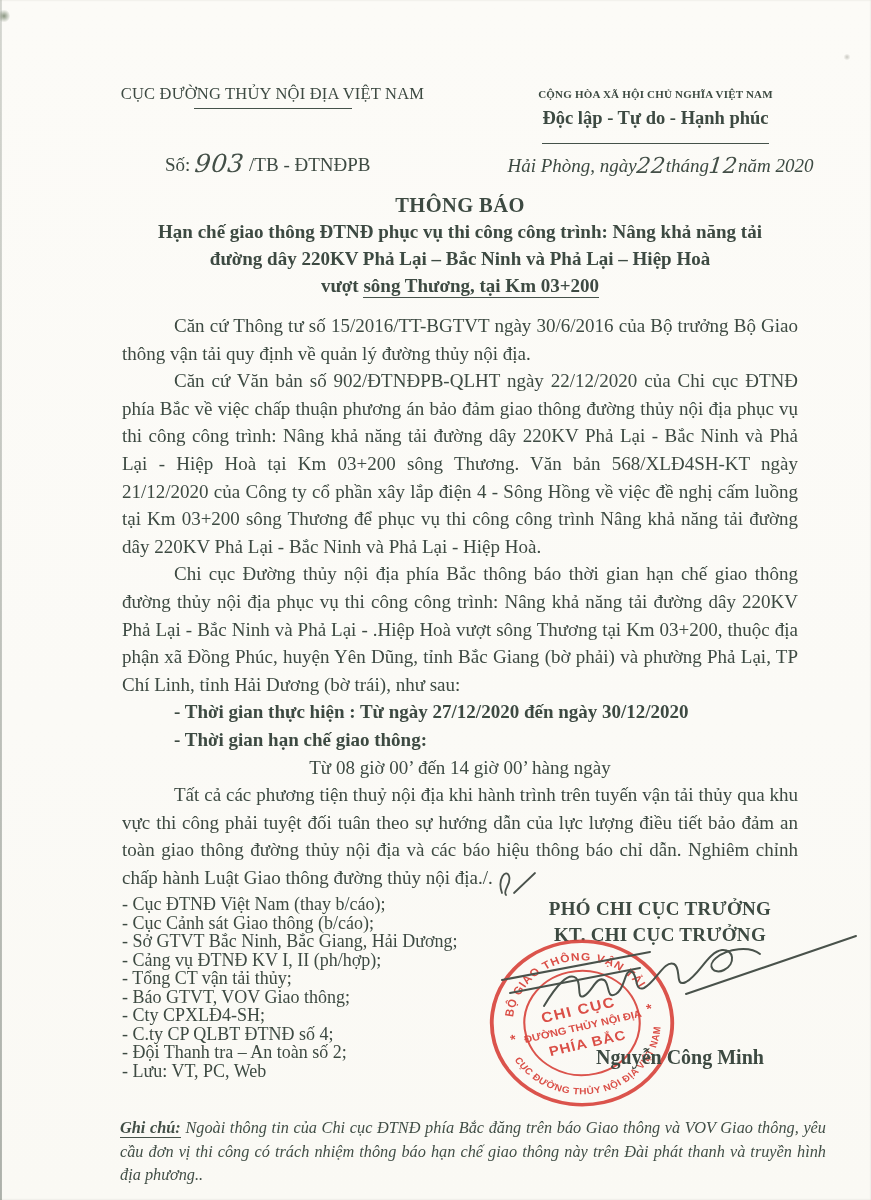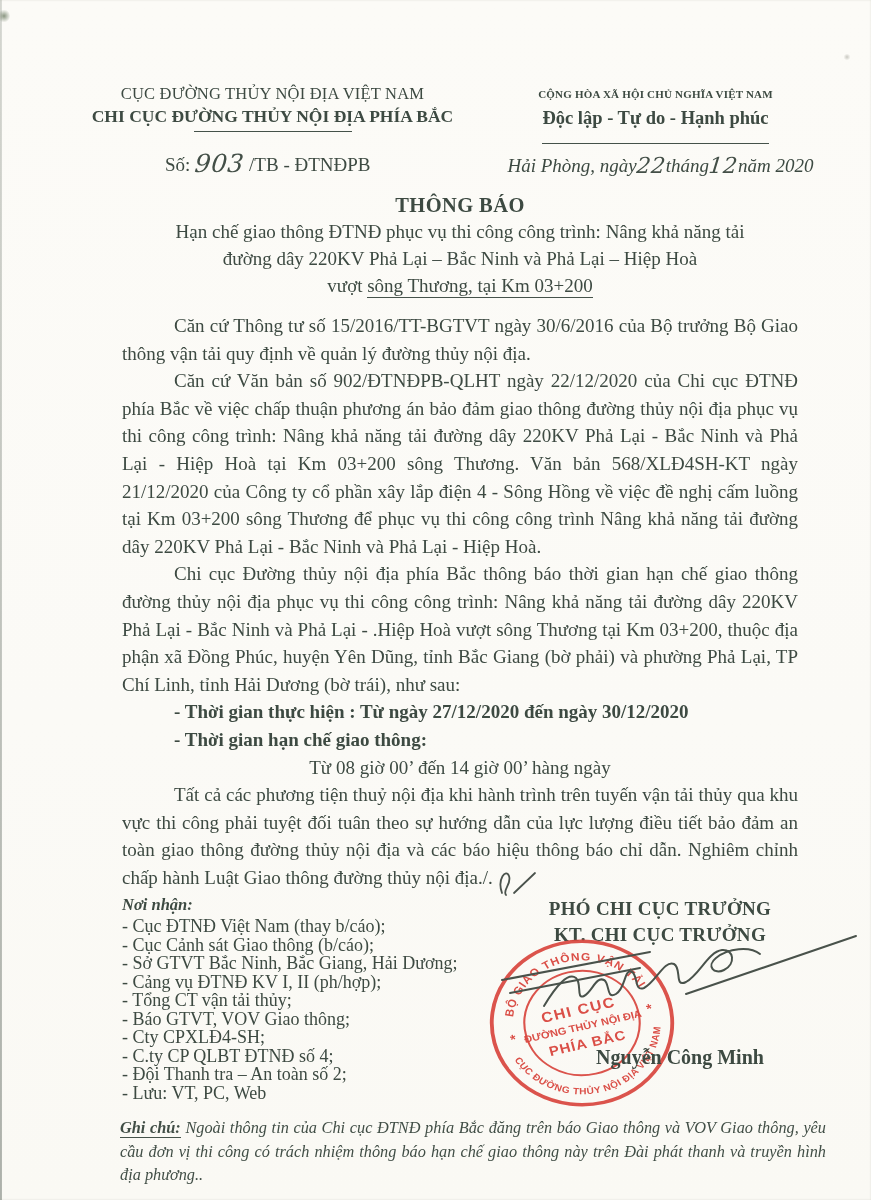--- a/index.html
+++ b/index.html
@@ -26,21 +26,21 @@
 
   .ref-line{position:absolute;top:148px;left:165px;font-size:19px;white-space:nowrap;}
   .handwrit{font-family:"DejaVu Serif",serif;font-style:italic;font-size:25px;letter-spacing:.5px;
     display:inline-block;transform:skewX(-6deg) translateY(1px);color:#434f47;}
   .handwrit.small{font-size:22px;}
   .dateline{position:absolute;top:152px;left:468px;width:385px;text-align:center;font-style:italic;font-size:19px;white-space:nowrap;}
 
   
   .title-block{position:absolute;top:192px;left:95px;width:730px;text-align:center;}
   .doc-type{font-size:20.5px;font-weight:bold;letter-spacing:.4px;line-height:26px;}
-  .subtitle{font-size:19px;font-weight:normal;line-height:27px;}
+  .subtitle{font-size:19px;font-weight:bold;line-height:27px;}
   .u-part{border-bottom:1.8px solid #45524a;padding-bottom:1px;}
 
   
   .body-block{position:absolute;top:312px;left:122px;width:676px;font-size:19px;line-height:27.6px;text-align:justify;}
   .body-block p{margin:0;text-indent:52px;}
   .b-line{font-weight:bold;padding-left:52px;text-align:left;}
   .b-center{font-weight:normal;text-align:center;text-indent:0;}
   .flourish{display:inline-block;vertical-align:-14px;margin-left:2px;}
 
   
@@ -60,21 +60,20 @@
 </head>
 <body>
 
 <div class="page">
   <div class="edge-line"></div>
   <div class="smudge1"></div>
   <div class="smudge2"></div>
 
   <div class="hdr-left">
     <div class="l1">CỤC ĐƯỜNG THỦY NỘI ĐỊA VIỆT NAM</div>
-    <div class="l2">CHI CỤC ĐƯỜNG THỦY NỘI ĐỊA PHÍA BẮC</div>
     <div class="hdr-rule"></div>
   </div>
   <div class="hdr-right">
     <div class="l1">CỘNG HÒA XÃ HỘI CHỦ NGHĨA VIỆT NAM</div>
     <div><span class="l2">Độc lập - Tự do - Hạnh phúc</span></div>
   </div>
 
   <div class="ref-line">
     <span>Số:</span>
     <span class="handwrit">903</span>
@@ -100,21 +99,20 @@
     <div class="b-center">Từ 08 giờ 00’ đến 14 giờ 00’ hàng ngày</div>
     <p><span>Tất cả các phương tiện thuỷ nội địa khi hành trình trên tuyến vận tải thủy qua khu vực thi công phải tuyệt đối tuân theo sự hướng dẫn của lực lượng điều tiết bảo đảm an toàn giao thông đường thủy nội địa và các báo hiệu thông báo chỉ dẫn. Nghiêm chỉnh chấp hành Luật Giao thông đường thủy nội địa./.</span><svg class="flourish" width="44" height="32" viewBox="0 0 44 32">
       <g fill="none" stroke="#4a524c" stroke-width="1.8" stroke-linecap="round">
         <path d="M7,27 C2,13 11,2 14,10 C17,18 7,24 11,29"></path>
         <path d="M19,27 L40,7"></path>
       </g>
     </svg></p>
   </div>
 
   <div class="recipients">
-    <div class="head">Nơi nhận:</div>
     <div class="item">- Cục ĐTNĐ Việt Nam (thay b/cáo);</div>
     <div class="item">- Cục Cảnh sát Giao thông (b/cáo);</div>
     <div class="item">- Sở GTVT Bắc Ninh, Bắc Giang, Hải Dương;</div>
     <div class="item">- Cảng vụ ĐTNĐ KV I, II (ph/hợp);</div>
     <div class="item">- Tổng CT vận tải thủy;</div>
     <div class="item">- Báo GTVT, VOV Giao thông;</div>
     <div class="item">- Cty CPXLĐ4-SH;</div>
     <div class="item">- C.ty CP QLBT ĐTNĐ số 4;</div>
     <div class="item">- Đội Thanh tra – An toàn số 2;</div>
     <div class="item">- Lưu: VT, PC, Web</div>

